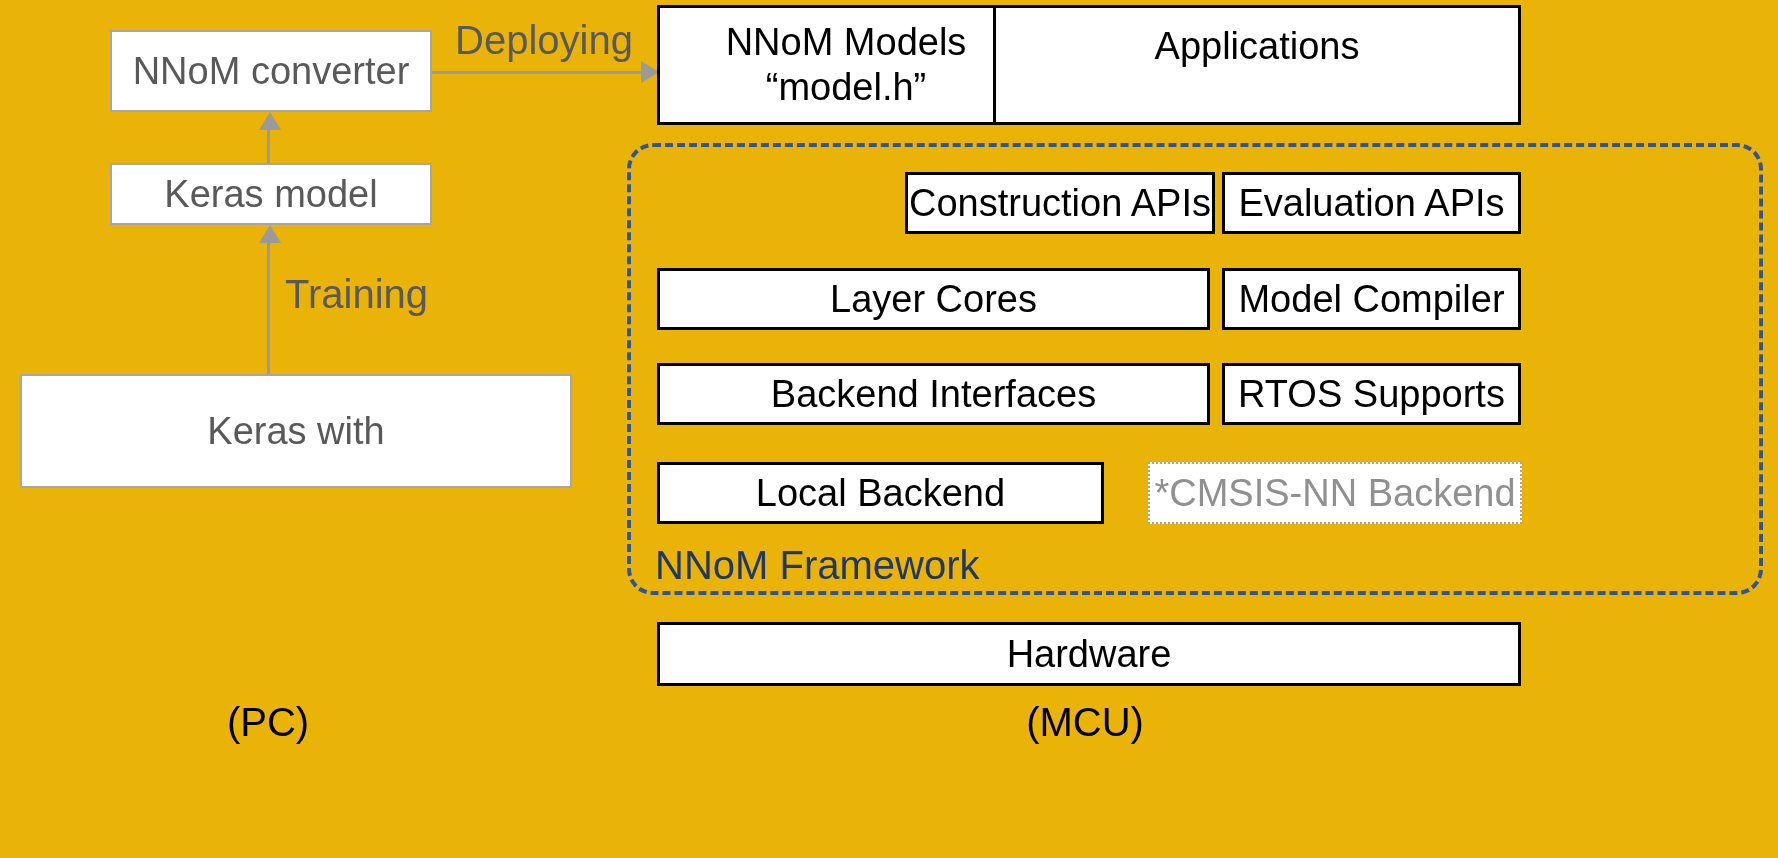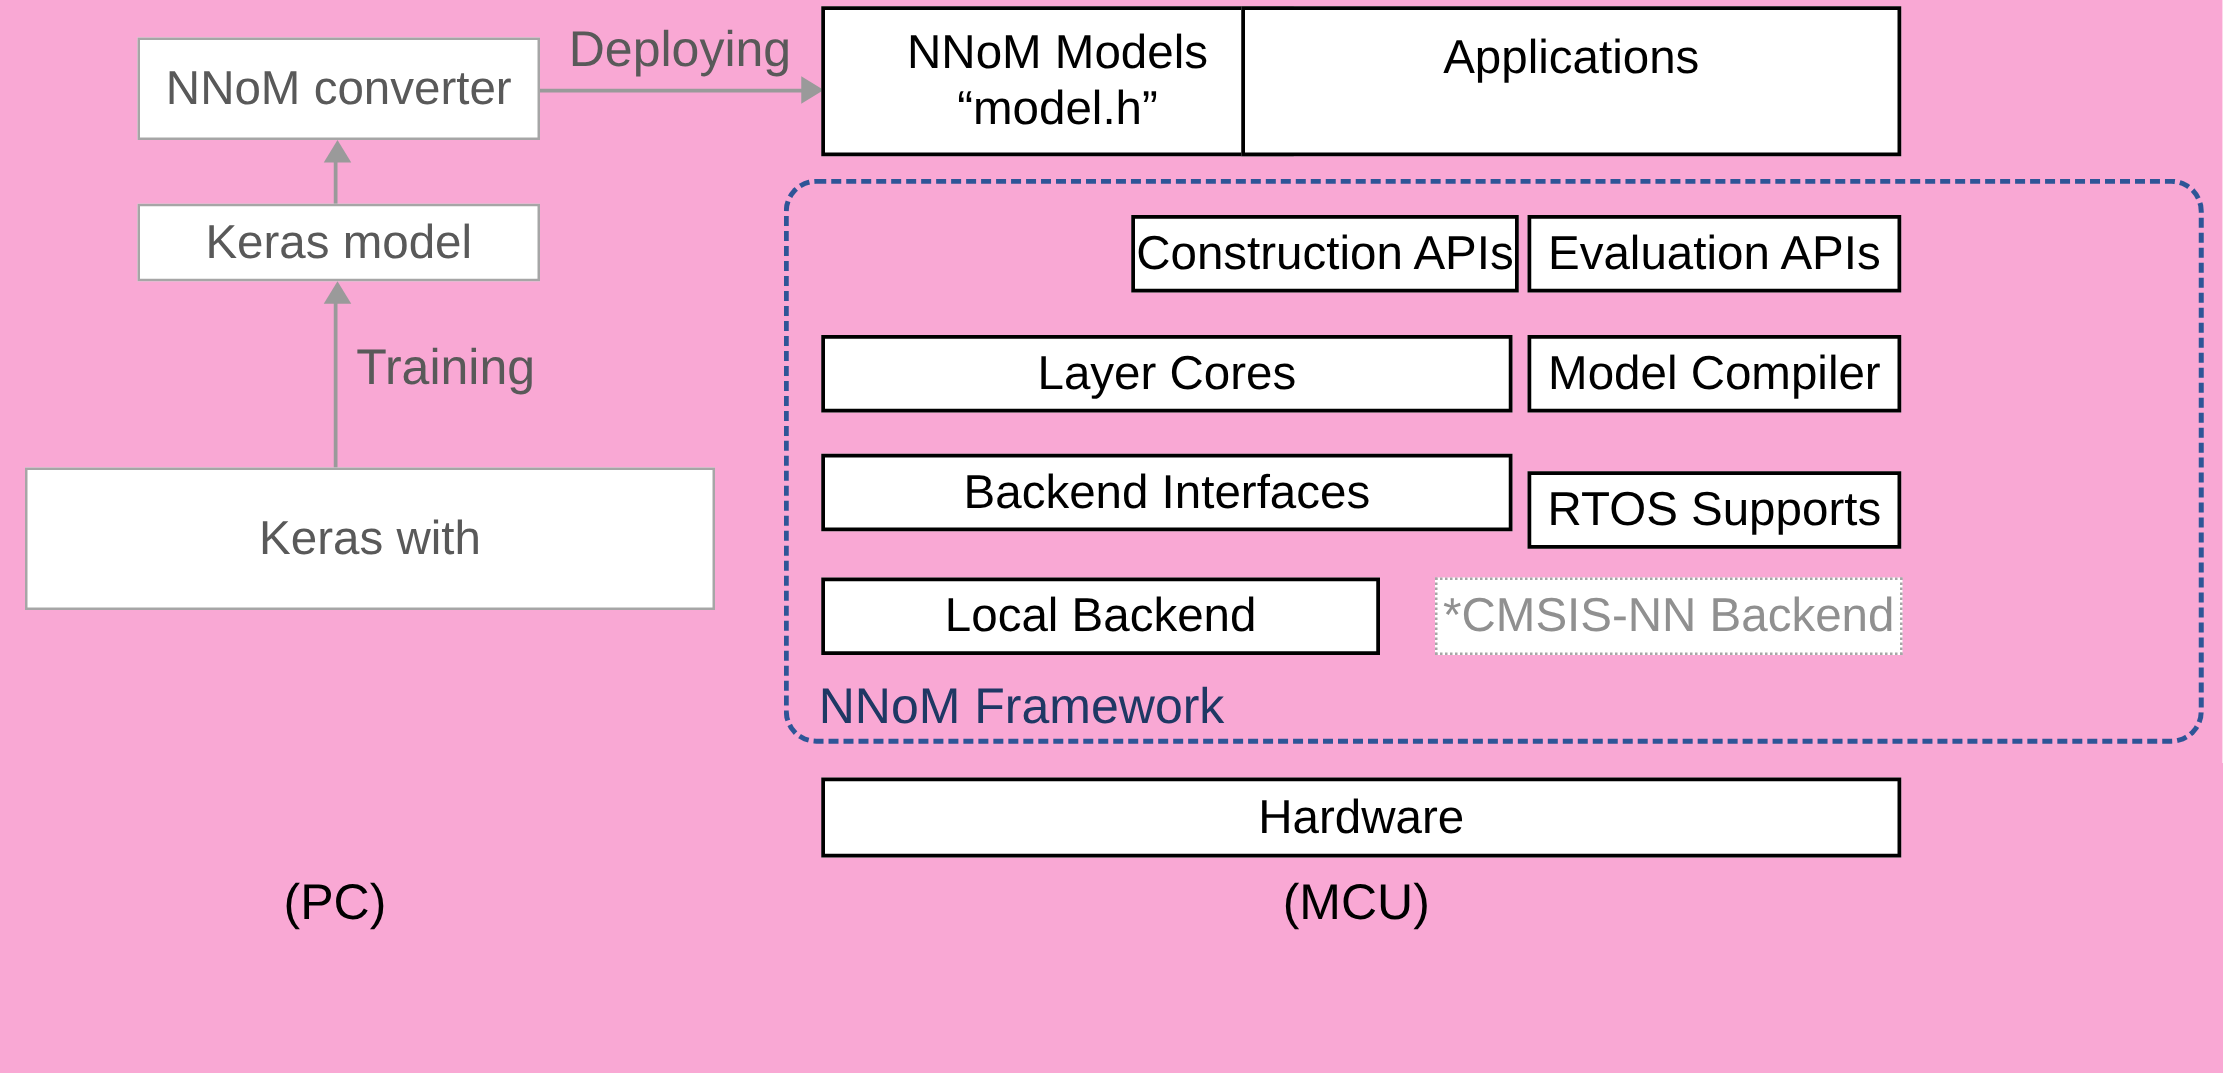--- a/index.html
+++ b/index.html
@@ -11,21 +11,21 @@
     width: 1778px;
     height: 858px;
     font-family: "Liberation Sans", sans-serif;
     -webkit-font-smoothing: antialiased;
   }
   #diagram {
     position: relative;
     width: 1778px;
     height: 858px;
     overflow: hidden;
-    background: #f9a8d4;
+    background: #eab308;
   }
 
   
   .box {
     position: absolute;
     box-sizing: border-box;
     display: flex;
     align-items: center;
     justify-content: center;
     text-align: center;
@@ -164,21 +164,21 @@
   <div class="box box-mcu" style="left:657px; top:268px; width:553px; height:62px;">
     <span>Layer Cores</span>
   </div>
   <div class="box box-mcu" style="left:1222px; top:268px; width:299px; height:62px;">
     <span>Model Compiler</span>
   </div>
 
   <div class="box box-mcu" style="left:657px; top:363px; width:553px; height:62px;">
     <span>Backend Interfaces</span>
   </div>
-  <div class="box box-mcu" style="left:1222px; top:363px; width:299px; height:62px;margin-top:14px;">
+  <div class="box box-mcu" style="left:1222px; top:363px; width:299px; height:62px;">
     <span>RTOS Supports</span>
   </div>
 
   <div class="box box-mcu" style="left:657px; top:462px; width:447px; height:62px;">
     <span>Local Backend</span>
   </div>
   <div class="box box-optional" style="left:1148px; top:462px; width:374px; height:62px;">
     <span>*CMSIS-NN Backend</span>
   </div>
 

